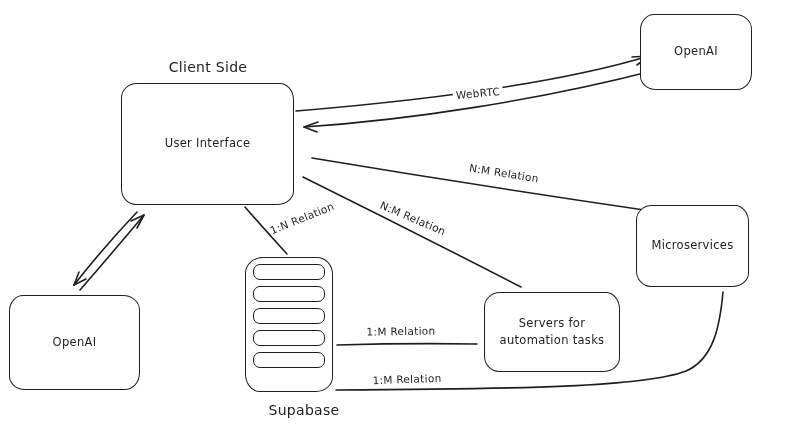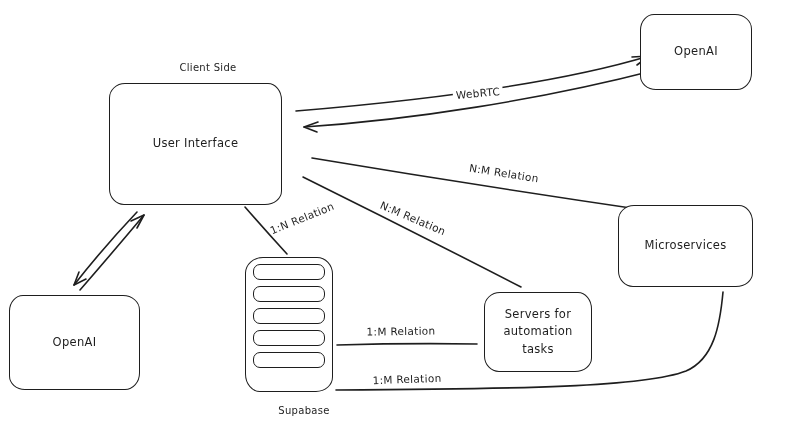--- a/index.html
+++ b/index.html
@@ -44,21 +44,21 @@
     height:16px;
     border:1.6px solid #1e1e1e;
     border-radius:7px;
     background:#ffffff;
   }
 
   .lbl{
     position:absolute;
     transform:translate(-50%,-50%);
     white-space:nowrap;
-    font-size:10px;
+    font-size:14px;
     letter-spacing:.3px;
   }
   .edge-lbl{
     position:absolute;
     white-space:nowrap;
     font-size:10.5px;
     letter-spacing:.3px;
     background:#ffffff;
     padding:0 3px;
   }
@@ -87,37 +87,37 @@
     <path d="M80,290 Q113,252 144,215"></path>
     <path d="M137,228 L144,215 L131,221"></path>
 
     <path d="M337,345 Q407,343 477,344"></path>
 
     <path d="M336,390 C520,389 645,387 686,371 C714,359 720,325 723,292"></path>
   </svg>
 
   <span class="lbl" style="left:208px;top:67px;">Client Side</span>
 
-  <div class="node r1" style="left:109px;top:83px;width:173px;height:122px;">
+  <div class="node r1" style="left:121px;top:83px;width:173px;height:122px;">
     <span>User Interface</span>
   </div>
 
   <div class="node r2" style="left:640px;top:14px;width:112px;height:76px;">
     <span>OpenAI</span>
   </div>
 
-  <div class="node r1" style="left:618px;top:205px;width:135px;height:82px;text-align:center;">
+  <div class="node r1" style="left:636px;top:205px;width:113px;height:82px;text-align:center;">
     <span>Microservices</span>
   </div>
 
   <div class="node r2" style="left:9px;top:295px;width:131px;height:95px;">
     <span>OpenAI</span>
   </div>
 
-  <div class="node r1" style="left:484px;top:292px;width:108px;height:80px;">
+  <div class="node r1" style="left:484px;top:292px;width:136px;height:80px;">
     <span>Servers for automation tasks</span>
   </div>
 
   <div class="db" style="left:245px;top:257px;width:88px;height:135px;">
     <div class="slat"></div>
     <div class="slat"></div>
     <div class="slat"></div>
     <div class="slat"></div>
     <div class="slat"></div>
   </div>

